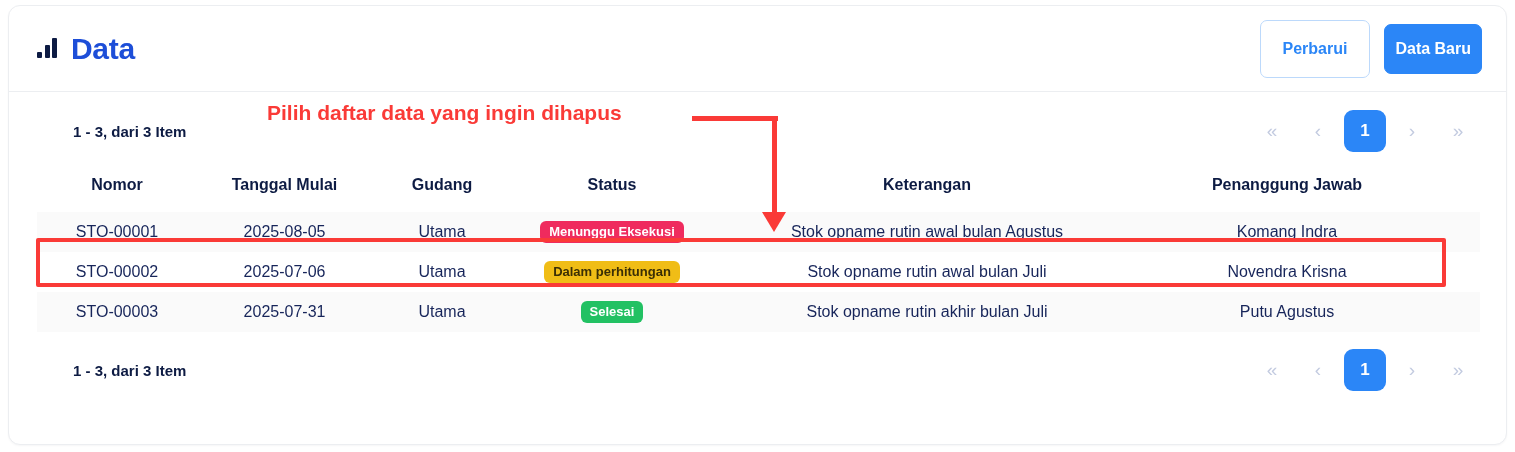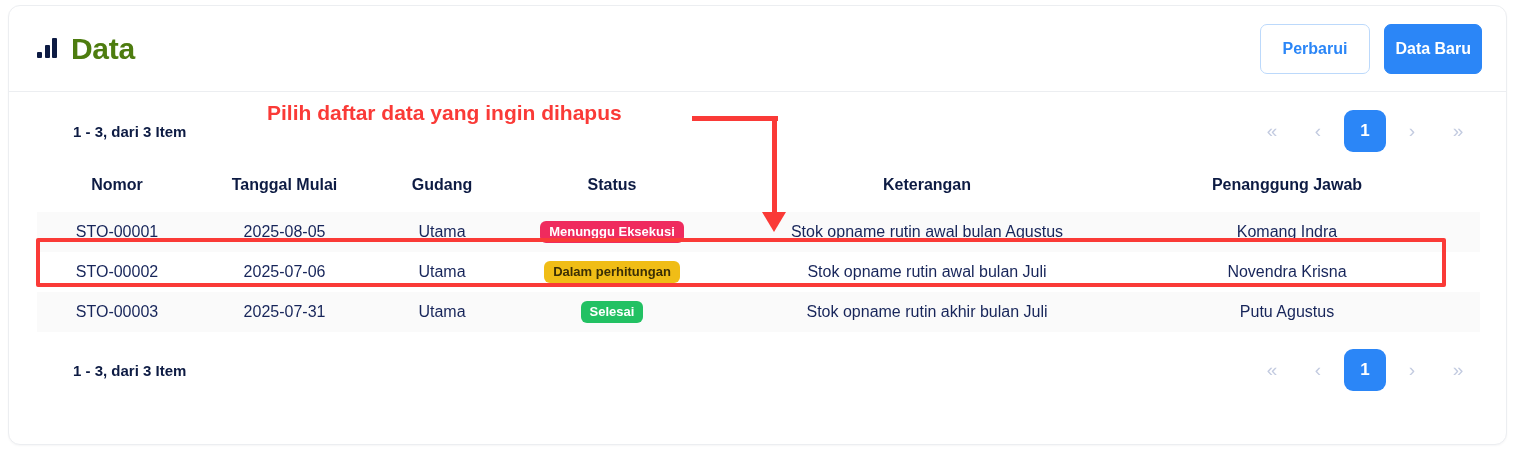--- a/index.html
+++ b/index.html
@@ -62,21 +62,21 @@
     background: #0d1b43;
     border-radius: 1px;
   }
   .bars-icon i:nth-child(1) { height: 6px; }
   .bars-icon i:nth-child(2) { height: 13px; }
   .bars-icon i:nth-child(3) { height: 20px; }
 
   .page-title {
     font-size: 30px;
     font-weight: 700;
-    color: #4d7c0f;
+    color: #1d4ed8;
     letter-spacing: -0.3px;
   }
 
   .header-actions {
     margin-left: auto;
     display: flex;
     align-items: center;
     gap: 14px;
   }
 
@@ -84,21 +84,21 @@
     font-family: "Liberation Sans", sans-serif;
     font-size: 16px;
     font-weight: 700;
     border-radius: 7px;
     cursor: pointer;
     line-height: 1;
     white-space: nowrap;
   }
 
   .btn-outline {
-    height: 50px;
+    height: 58px;
     padding: 0 22px;
     background: #ffffff;
     color: #2b86f7;
     border: 1.5px solid #bcd9fb;
   }
 
   .btn-primary {
     height: 50px;
     padding: 0 10px;
     background: #2b86f7;

